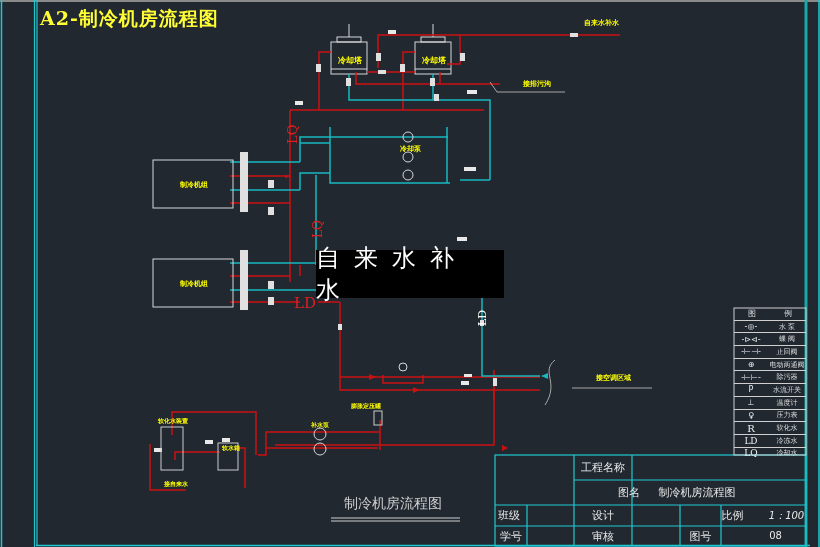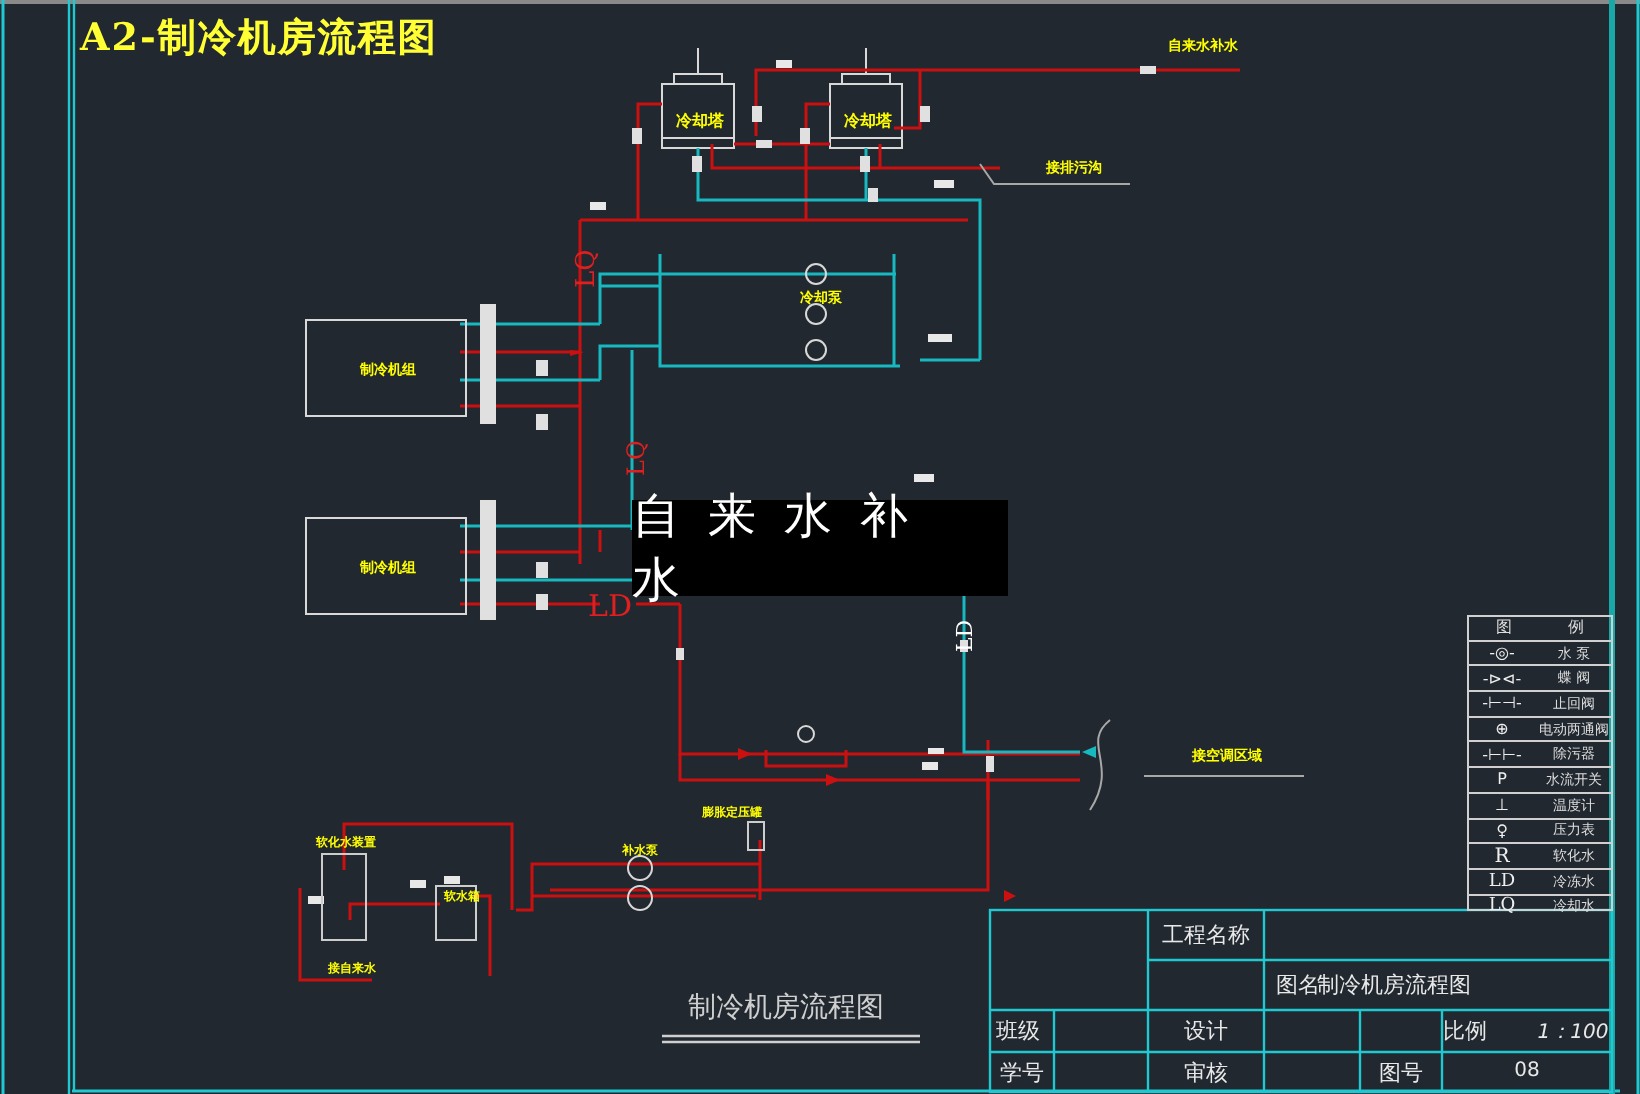--- a/index.html
+++ b/index.html
@@ -240,26 +240,26 @@
         <span class="lbl">冷冻水</span>
       </div>
     <div class="legend-row" style="border-bottom:none;">
         <span class="sym" style="font-family:'DejaVu Serif',serif;font-size:9px;">LQ</span>
         <span class="lbl">冷却水</span>
       </div>
   </div>
 
   <div class="tb" style="left:574px;top:455px;width:58px;height:25px;">工程名称</div>
   <div class="tb" style="left:632px;top:455px;width:174px;height:25px;"></div>
-  <div class="tb" style="left:604px;top:480px;width:58px;height:25px;padding-left:16px;">图名</div>
+  <div class="tb" style="left:584px;top:480px;width:58px;height:25px;padding-left:16px;">图名</div>
   <div class="tb" style="left:632px;top:480px;width:130px;height:25px;">制冷机房流程图</div>
   <div class="tb" style="left:495px;top:505px;width:28px;height:21px;">班级</div>
   <div class="tb" style="left:495px;top:526px;width:32px;height:20px;">学号</div>
   <div class="tb" style="left:574px;top:505px;width:58px;height:21px;">设计</div>
   <div class="tb" style="left:574px;top:526px;width:58px;height:20px;">审核</div>
   <div class="tb" style="left:712px;top:505px;width:41px;height:21px;">比例</div>
   <div class="tb" style="left:744px;top:505px;width:85px;height:21px;font-size:10px;font-style:italic;">1：100</div>
   <div class="tb" style="left:680px;top:526px;width:41px;height:20px;">图号</div>
-  <div class="tb" style="left:721px;top:526px;width:85px;height:18px;font-size:10px;">08</div>
+  <div class="tb" style="left:721px;top:526px;width:85px;height:18px;font-size:10px;padding-left:12px;">08</div>
 
   <div class="drawing-name">制冷机房流程图</div>
   <div class="watermark">自来水补水</div>
 </div>
 
 </body></html>

